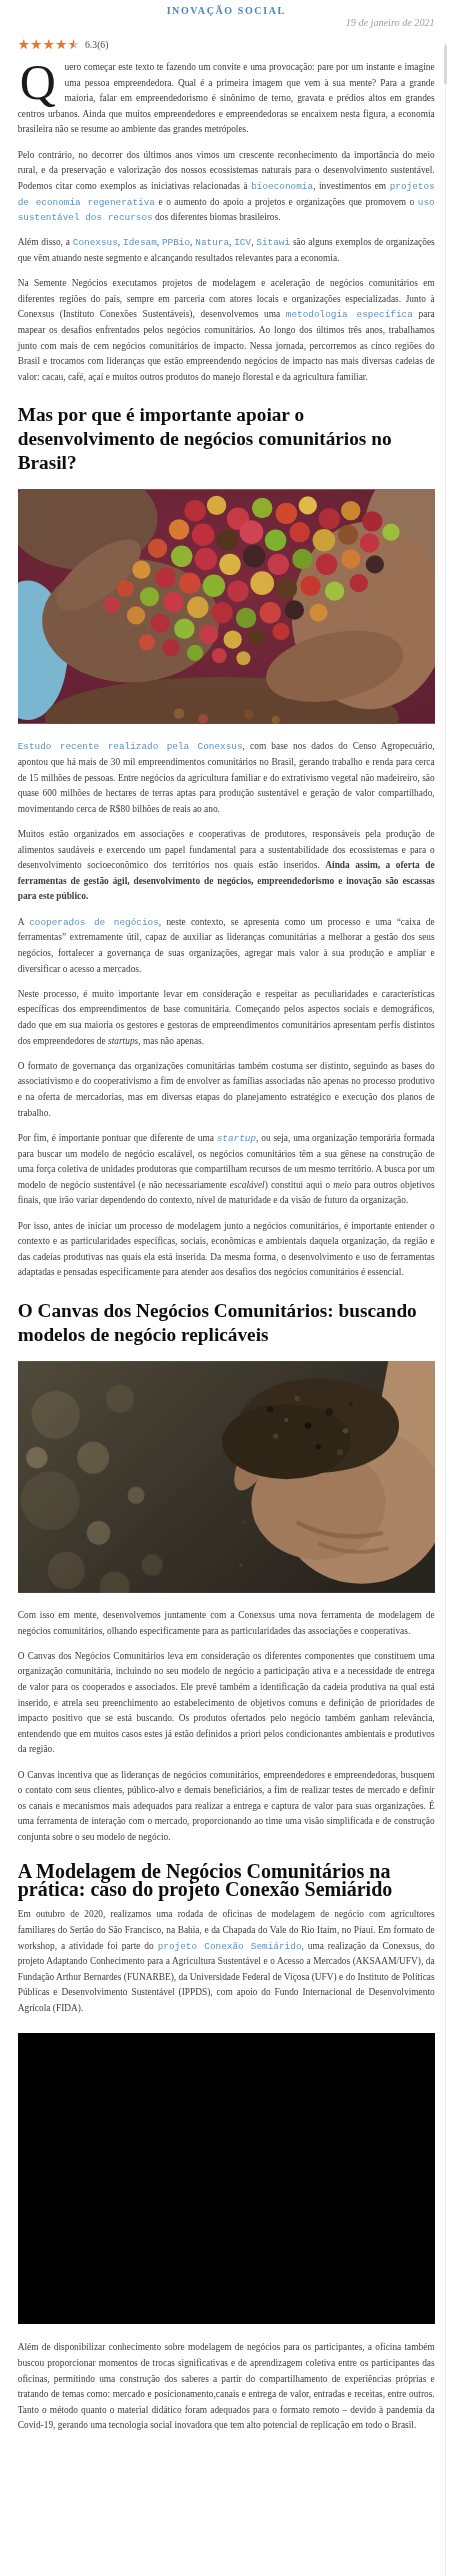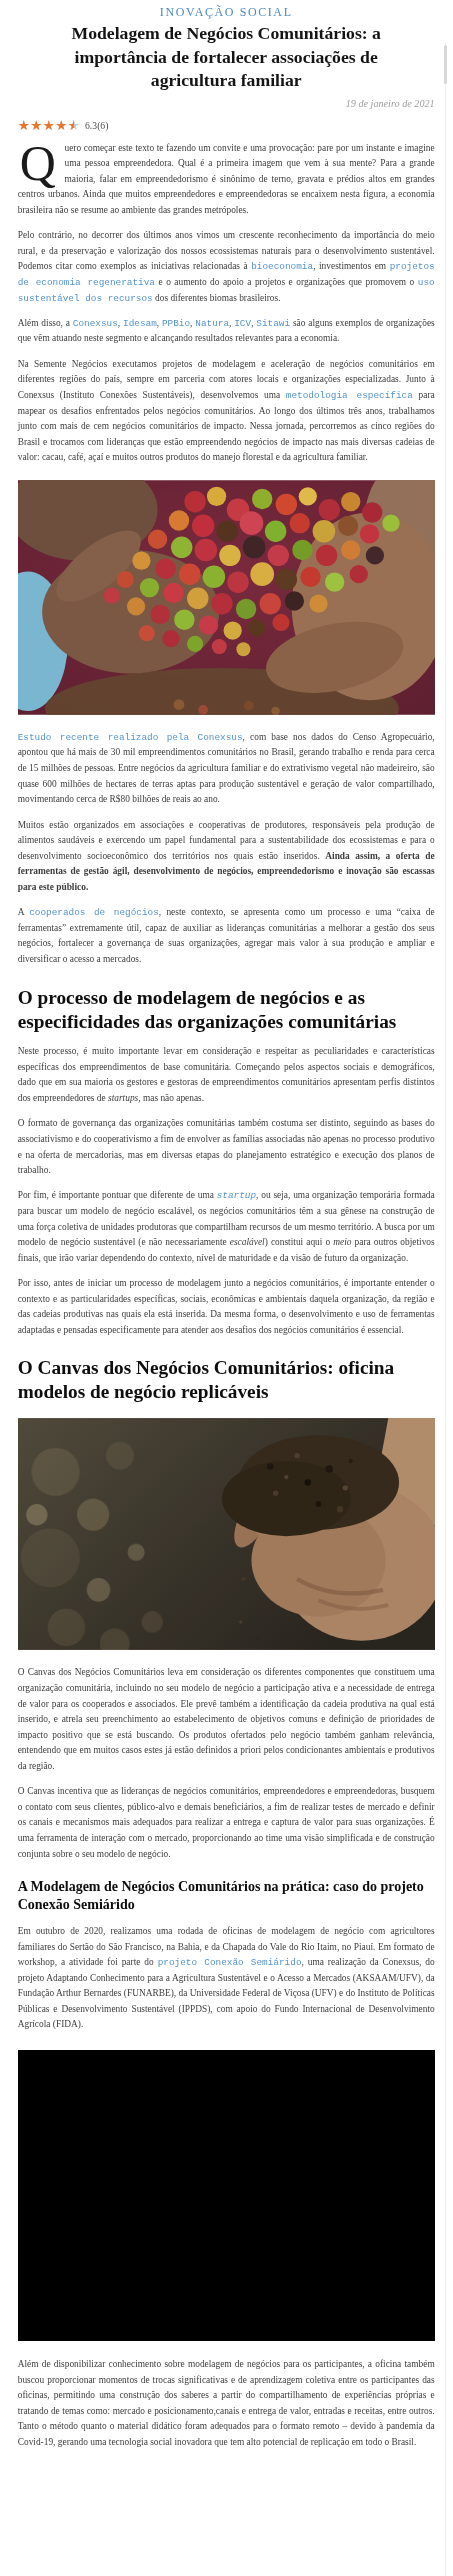--- a/index.html
+++ b/index.html
@@ -1,65 +1,65 @@
 <!DOCTYPE html>
 <html lang="pt" style="--accent: #5494cc; --category: #4a87c0; --star: #e8772d;font-size:8.6px"><head>
 <meta charset="utf-8">
 <style>
   html,body{margin:0;padding:0;background:#ffffff;}
   body{width:453px;min-height:2576px;position:relative;font-family:"Liberation Serif","DejaVu Serif",serif;color:#3d3d3d;overflow-x:hidden;}
   .content{width:417px;margin:0 18px 0 17.7px;padding-top:3.2px;}
-  .category{display:block;text-align:center;font-size:12px;font-weight:normal;letter-spacing:1.6px;color:var(--category,#4a87c0);text-decoration:none;margin:2.1px 0 1.1px;}
+  .category{display:block;text-align:center;font-size:10px;font-weight:bold;letter-spacing:1.6px;color:var(--category,#4a87c0);text-decoration:none;margin:2.1px 0 1.1px;}
   h1{font-size:17.7px;line-height:1.32;text-align:center;font-weight:700;color:#141414;margin:2.1px auto 5.4px;max-width:376px;}
   .date{text-align:right;font-style:italic;color:#9e9e9e;font-size:10.2px;margin:0 0 9.7px;}
   .rating{display:flex;align-items:center;gap:4.8px;margin:0 0 8.6px;}
   .stars{position:relative;font-size:13.4px;line-height:1;letter-spacing:0.5px;display:inline-block;}
   .stars-bg{color:#c8ccd4;}
   .stars-fg{color:var(--star,#e8772d);position:absolute;left:0;top:0;overflow:hidden;white-space:nowrap;width:90%;}
   .rating-text{font-size:9.7px;color:#4c4c4c;}
   p{font-size:9.4px;line-height:15.6px;text-align:justify;margin:0 0 9.7px;}
   .dropcap{float:left;font-size:50px;line-height:39px;padding:3.2px 8.6px 0 2.1px;color:#1b1b1b;}
   h2{font-size:19.3px;line-height:24px;font-weight:700;color:#0e0e0e;margin:18px 0 10.7px;}
-  h3{font-size:14px;line-height:18px;font-weight:700;color:#0e0e0e;margin:16px 0 9.7px;}
+  h3{font-size:20px;line-height:18px;font-weight:700;color:#0e0e0e;margin:16px 0 9.7px;}
   .lnk{color:var(--accent,#5494cc);text-decoration:none;cursor:pointer;font-family:Liberation Mono, monospace;}
   .b{font-weight:700;}
   .i{font-style:italic;}
   .figure{margin:14px 0 15px;line-height:0;}
   .figure svg{display:block;}
   .video{width:417px;height:291px;background:#000;margin:17px 0 16px;}
   .scroll-track{position:absolute;top:42px;right:7.5px;width:0.5px;height:2534px;background:#ececec;}
   .scroll-thumb{position:absolute;top:45px;right:6.4px;width:2.7px;height:39px;background:#d8d8d8;border-radius:1.6px;}
 </style>
 </head>
 <body>
 
 <div class="content">
 
   <a class="category" href="#">INOVAÇÃO SOCIAL</a>
 
-  <h1>Modelagem de Negócios Comunitários: a importância de fortalecer associações de agricultura familiar</h1>
 
   <div class="date">19 de janeiro de 2021</div>
 
   <div class="rating">
     <span class="stars">
       <span class="stars-bg">★★★★★</span>
       <span class="stars-fg" id="stars-fill" style="width: 90%;">★★★★★</span>
     </span>
     <span class="rating-text">6.3(6)</span>
   </div>
 
   <p><span class="dropcap">Q</span><span>uero começar este texto te fazendo um convite e uma provocação: pare por um instante e imagine uma pessoa empreendedora. Qual é a primeira imagem que vem à sua mente? Para a grande maioria, falar em empreendedorismo é sinônimo de terno, gravata e prédios altos em grandes centros urbanos. Ainda que muitos empreendedores e empreendedoras se encaixem nesta figura, a economia brasileira não se resume ao ambiente das grandes metrópoles.</span></p>
 
   <p><span>Pelo contrário, no decorrer dos últimos anos vimos um crescente reconhecimento da importância do meio rural, e da preservação e valorização dos nossos ecossistemas naturais para o desenvolvimento sustentável. Podemos citar como exemplos as iniciativas relacionadas à </span><a href="#" class="lnk">bioeconomia</a><span>, investimentos em </span><a href="#" class="lnk">projetos de economia regenerativa</a><span> e o aumento do apoio a projetos e organizações que promovem o </span><a href="#" class="lnk">uso sustentável dos recursos</a><span> dos diferentes biomas brasileiros.</span></p>
 
   <p><span>Além disso, a </span><a href="#" class="lnk">Conexsus</a><span>, </span><a href="#" class="lnk">Idesam</a><span>, </span><a href="#" class="lnk">PPBio</a><span>, </span><a href="#" class="lnk">Natura</a><span>, </span><a href="#" class="lnk">ICV</a><span>, </span><a href="#" class="lnk">Sitawi</a><span> são alguns exemplos de organizações que vêm atuando neste segmento e alcançando resultados relevantes para a economia.</span></p>
 
   <p><span>Na Semente Negócios executamos projetos de modelagem e aceleração de negócios comunitários em diferentes regiões do país, sempre em parceria com atores locais e organizações especializadas. Junto à Conexsus (Instituto Conexões Sustentáveis), desenvolvemos uma </span><a href="#" class="lnk">metodologia específica</a><span> para mapear os desafios enfrentados pelos negócios comunitários. Ao longo dos últimos três anos, trabalhamos junto com mais de cem negócios comunitários de impacto. Nessa jornada, percorremos as cinco regiões do Brasil e trocamos com lideranças que estão empreendendo negócios de impacto nas mais diversas cadeias de valor: cacau, café, açaí e muitos outros produtos do manejo florestal e da agricultura familiar.</span></p>
 
+  <h2>Mas por que é importante apoiar o desenvolvimento de negócios comunitários no Brasil?</h2>
 
   <div class="figure">
     <svg width="417" height="235" viewBox="0 0 777 437" xmlns="http://www.w3.org/2000/svg">
       <defs>
         <radialGradient id="bg1" cx="50%" cy="40%" r="80%">
           <stop offset="0%" stop-color="#7a2a3e"></stop>
           <stop offset="100%" stop-color="#5d1f30"></stop>
         </radialGradient>
       </defs>
       <rect width="777" height="437" fill="url(#bg1)"></rect>
@@ -140,31 +140,30 @@
       </g>
     </svg>
   </div>
 
   <p><a href="#" class="lnk">Estudo recente realizado pela Conexsus</a><span>, com base nos dados do Censo Agropecuário, apontou que há mais de 30 mil empreendimentos comunitários no Brasil, gerando trabalho e renda para cerca de 15 milhões de pessoas. Entre negócios da agricultura familiar e do extrativismo vegetal não madeireiro, são quase 600 milhões de hectares de terras aptas para produção sustentável e geração de valor compartilhado, movimentando cerca de R$80 bilhões de reais ao ano.</span></p>
 
   <p><span>Muitos estão organizados em associações e cooperativas de produtores, responsáveis pela produção de alimentos saudáveis e exercendo um papel fundamental para a sustentabilidade dos ecossistemas e para o desenvolvimento socioeconômico dos territórios nos quais estão inseridos. </span><span class="b">Ainda assim, a oferta de ferramentas de gestão ágil, desenvolvimento de negócios, empreendedorismo e inovação são escassas para este público.</span></p>
 
   <p><span>A </span><a href="#" class="lnk">cooperados de negócios</a><span>, neste contexto, se apresenta como um processo e uma “caixa de ferramentas” extremamente útil, capaz de auxiliar as lideranças comunitárias a melhorar a gestão dos seus negócios, fortalecer a governança de suas organizações, agregar mais valor à sua produção e ampliar e diversificar o acesso a mercados.</span></p>
 
-  <h2>O processo de modelagem de negócios e as especificidades das organizações comunitárias</h2>
 
   <p><span>Neste processo, é muito importante levar em consideração e respeitar as peculiaridades e características específicas dos empreendimentos de base comunitária. Começando pelos aspectos sociais e demográficos, dado que em sua maioria os gestores e gestoras de empreendimentos comunitários apresentam perfis distintos dos empreendedores de </span><span class="i">startups,</span><span> mas não apenas.</span></p>
 
   <p>O formato de governança das organizações comunitárias também costuma ser distinto, seguindo as bases do associativismo e do cooperativismo a fim de envolver as famílias associadas não apenas no processo produtivo e na oferta de mercadorias, mas em diversas etapas do planejamento estratégico e execução dos planos de trabalho.</p>
 
   <p><span>Por fim, é importante pontuar que diferente de uma </span><a href="#" class="lnk i">startup</a><span>, ou seja, uma organização temporária formada para buscar um modelo de negócio escalável, os negócios comunitários têm a sua gênese na construção de uma força coletiva de unidades produtoras que compartilham recursos de um mesmo território. A busca por um modelo de negócio sustentável (e não necessariamente </span><span class="i">escalável</span><span>) constitui aqui o </span><span class="i">meio</span><span> para outros objetivos finais, que irão variar dependendo do contexto, nível de maturidade e da visão de futuro da organização.</span></p>
 
   <p>Por isso, antes de iniciar um processo de modelagem junto a negócios comunitários, é importante entender o contexto e as particularidades específicas, sociais, econômicas e ambientais daquela organização, da região e das cadeias produtivas nas quais ela está inserida. Da mesma forma, o desenvolvimento e uso de ferramentas adaptadas e pensadas especificamente para atender aos desafios dos negócios comunitários é essencial.</p>
 
-  <h2>O Canvas dos Negócios Comunitários: oficina modelos de negócio replicáveis</h2>
+  <h2>O Canvas dos Negócios Comunitários: buscando modelos de negócio replicáveis</h2>
 
   <div class="figure">
     <svg width="417" height="232" viewBox="0 0 777 432" xmlns="http://www.w3.org/2000/svg">
       <defs>
         <linearGradient id="bg2" x1="0%" y1="0%" x2="100%" y2="60%">
           <stop offset="0%" stop-color="#575140"></stop>
           <stop offset="55%" stop-color="#3e382e"></stop>
           <stop offset="100%" stop-color="#2b2620"></stop>
         </linearGradient>
       </defs>
@@ -205,20 +204,21 @@
           <circle cx="500" cy="110" r="4" fill="#5a4835"></circle>
         <circle cx="420" cy="300" r="4" fill="#4a3a28"></circle>
           <circle cx="435" cy="340" r="3" fill="#3c2f20"></circle>
           <circle cx="415" cy="380" r="3" fill="#55442f"></circle>
           <circle cx="445" cy="410" r="2.5" fill="#34281a"></circle>
       </g>
       <rect width="777" height="432" fill="#1a1610" opacity="0.12"></rect>
     </svg>
   </div>
 
+  <p>Com isso em mente, desenvolvemos juntamente com a Conexsus uma nova ferramenta de modelagem de negócios comunitários, olhando especificamente para as particularidades das associações e cooperativas.</p>
 
   <p>O Canvas dos Negócios Comunitários leva em consideração os diferentes componentes que constituem uma organização comunitária, incluindo no seu modelo de negócio a participação ativa e a necessidade de entrega de valor para os cooperados e associados. Ele prevê também a identificação da cadeia produtiva na qual está inserido, e atrela seu preenchimento ao estabelecimento de objetivos comuns e definição de prioridades de impacto positivo que se está buscando. Os produtos ofertados pelo negócio também ganham relevância, entendendo que em muitos casos estes já estão definidos a priori pelos condicionantes ambientais e produtivos da região.</p>
 
   <p>O Canvas incentiva que as lideranças de negócios comunitários, empreendedores e empreendedoras, busquem o contato com seus clientes, público-alvo e demais beneficiários, a fim de realizar testes de mercado e definir os canais e mecanismos mais adequados para realizar a entrega e captura de valor para suas organizações. É uma ferramenta de interação com o mercado, proporcionando ao time uma visão simplificada e de construção conjunta sobre o seu modelo de negócio.</p>
 
 
 
   <h3>A Modelagem de Negócios Comunitários na prática: caso do projeto Conexão Semiárido</h3>
 
   <p><span>Em outubro de 2020, realizamos uma rodada de oficinas de modelagem de negócio com agricultores familiares do Sertão do São Francisco, na Bahia, e da Chapada do Vale do Rio Itaim, no Piauí. Em formato de workshop, a atividade foi parte do </span><a href="#" class="lnk">projeto Conexão Semiárido</a><span>, uma realização da Conexsus, do projeto Adaptando Conhecimento para a Agricultura Sustentável e o Acesso a Mercados (AKSAAM/UFV), da Fundação Arthur Bernardes (FUNARBE), da Universidade Federal de Viçosa (UFV) e do Instituto de Políticas Públicas e Desenvolvimento Sustentável (IPPDS), com apoio do Fundo Internacional de Desenvolvimento Agrícola (FIDA).</span></p>

